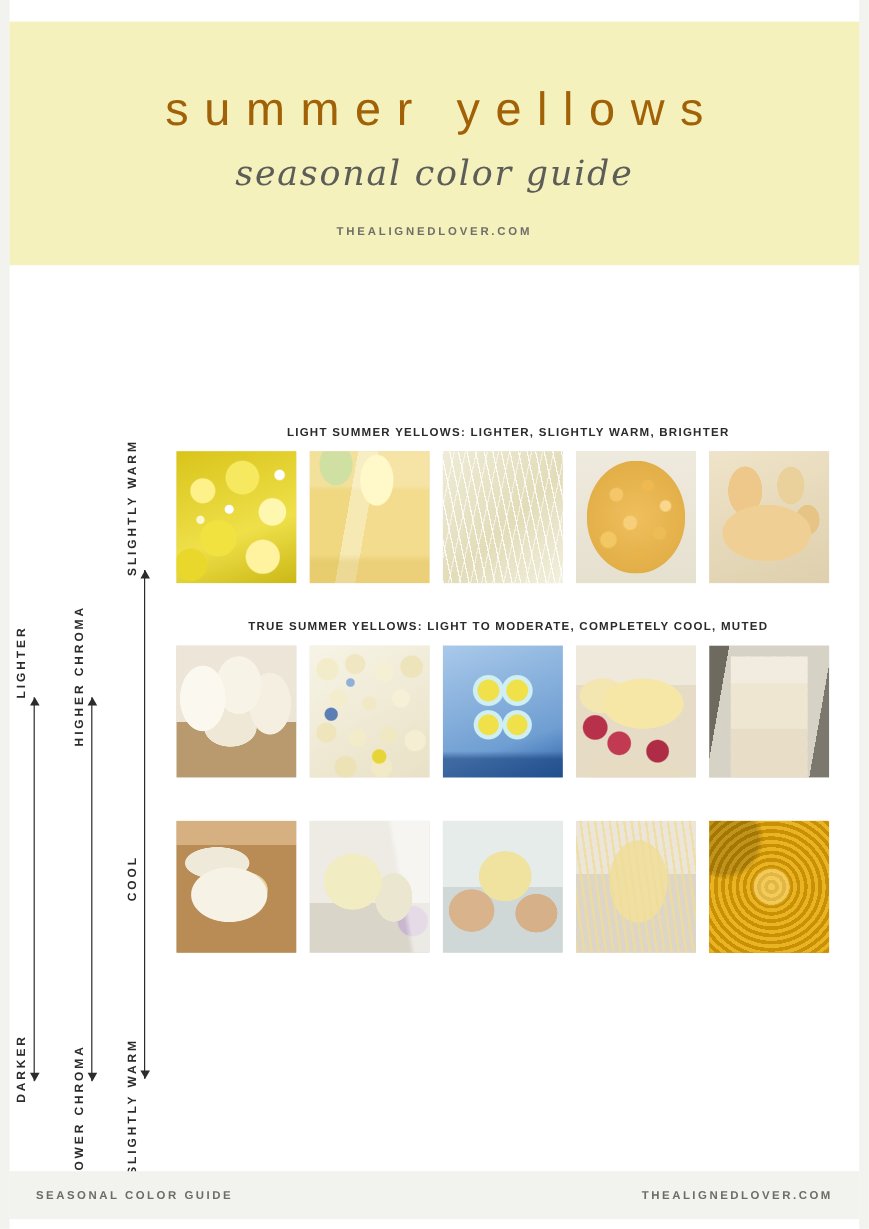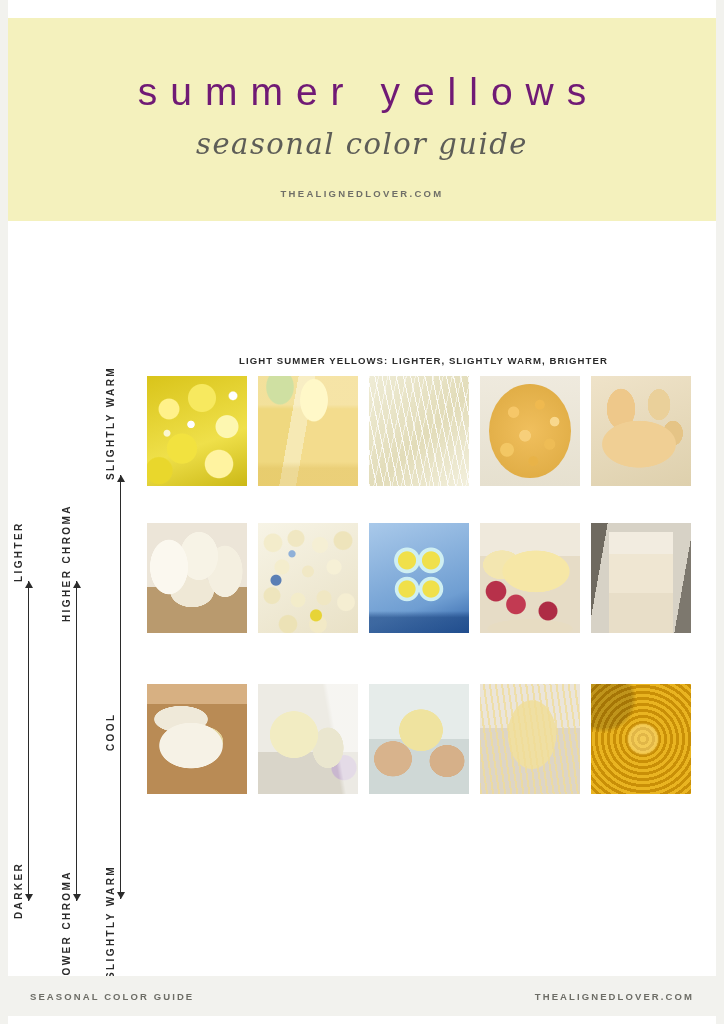--- a/index.html
+++ b/index.html
@@ -38,21 +38,21 @@
     flex-direction: column;
     align-items: center;
     justify-content: flex-start;
   }
   .title {
     margin-top: 54px;
     font-family: "Liberation Sans", sans-serif;
     font-size: 39px;
     font-weight: 300;
     letter-spacing: 13px;
-    color: #701a75;
+    color: #a16207;
     text-transform: lowercase;
     line-height: 1;
     padding-left: 13px;
   }
   .subtitle {
     margin-top: 18px;
     font-family: "DejaVu Serif", serif;
     font-style: italic;
     font-size: 29px;
     letter-spacing: 1.5px;
@@ -448,20 +448,21 @@
           <div class="swatch">
               <div class="art a-crumbs"></div>
             </div>
           <div class="swatch">
               <div class="art a-ginger"></div>
             </div>
         </div>
       </div>
 
       <div class="row" style="top:295px;">
+        <div class="row-label" style="text-align:center; padding-right:16px;">TRUE SUMMER YELLOWS: LIGHT TO MODERATE, COMPLETELY COOL, MUTED</div>
         <div class="swatches">
           <div class="swatch">
               <div class="art a-frosting"></div>
             </div>
           <div class="swatch">
               <div class="art a-beads"></div>
             </div>
           <div class="swatch">
               <div class="art a-blue"></div>
             </div>

